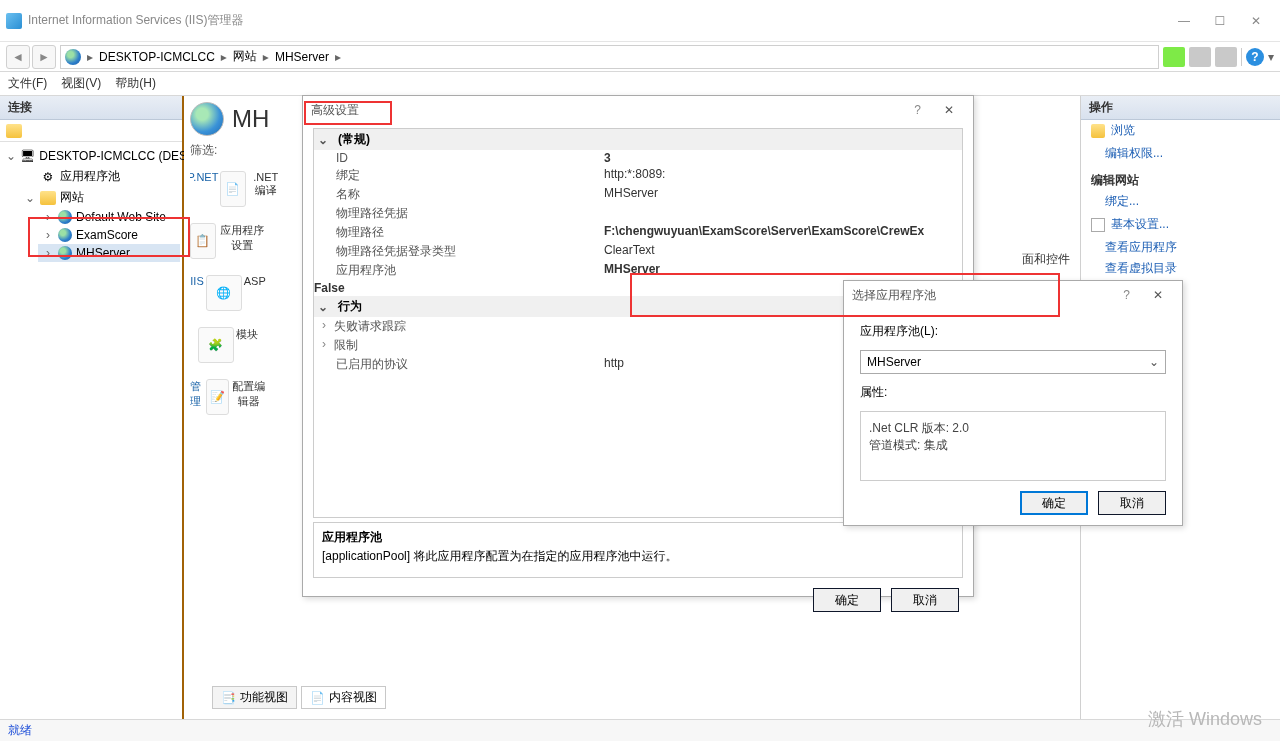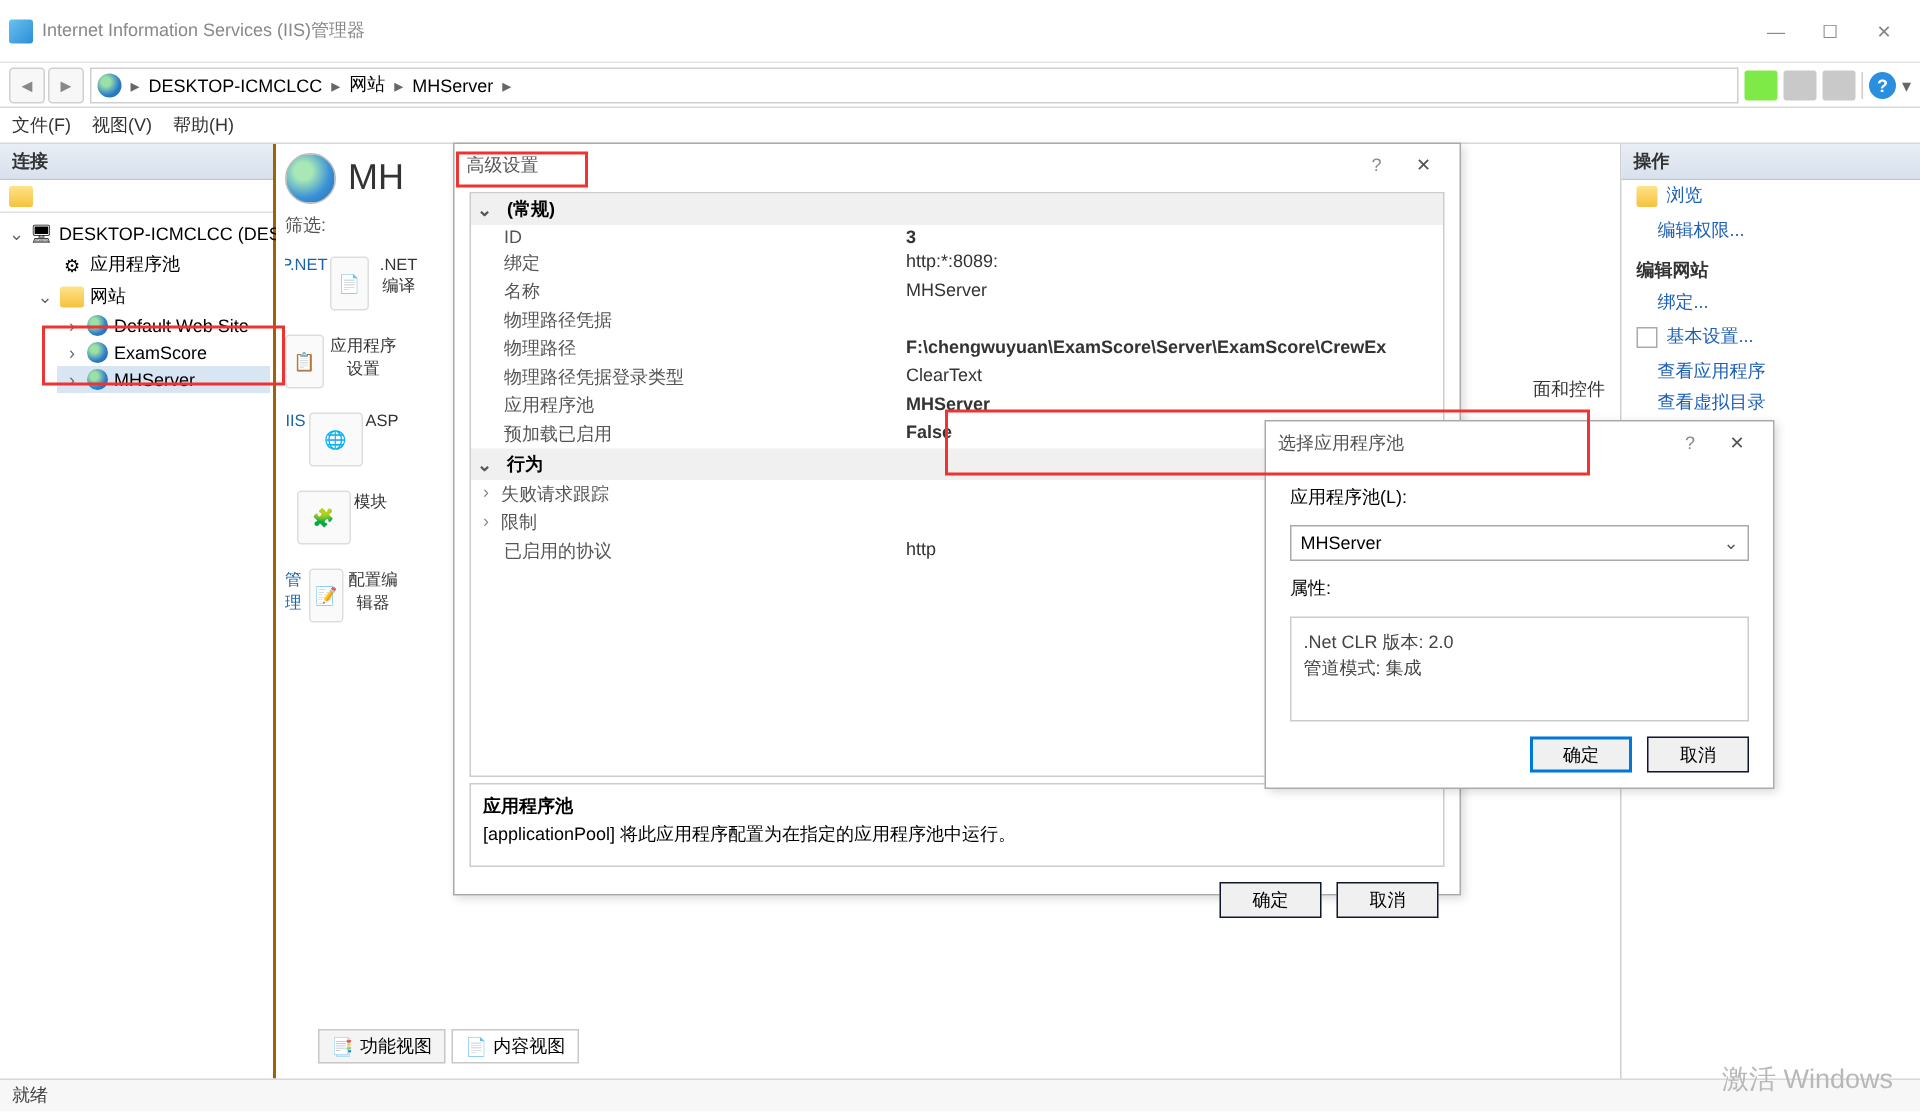--- a/index.html
+++ b/index.html
@@ -90,21 +90,21 @@
 .combo { height: 24px; border: 1px solid #aaa; display: flex; align-items: center; padding: 0 6px; justify-content: space-between; background: #fff; }
 .combo-arrow { color: #555; }
 .props-box { border: 1px solid #ccc; padding: 8px; height: 70px; color: #444; }
 
 
 .bottom-tabs { position:absolute; left:212px; bottom:32px; display:flex; gap:4px; align-items:center; }
 .btab { border:1px solid #c8c8c8; padding:2px 8px; display:flex; align-items:center; gap:4px; background:#fff; }
 .btab.active { background:#f4f4f4; }
 
 
-.statusbar { position: absolute; bottom: 0; left: 0; right: 0; height: 22px; border-top: 1px solid #d8d8d8; display: flex; align-items: center; padding: 0 8px; color: #404040; background: #f7f7f7; }
+.statusbar { position: absolute; bottom: 0; left: 0; right: 0; height: 22px; border-top: 1px solid #d8d8d8; display: flex; align-items: center; padding: 0 8px; color: #1d4ed8; background: #f7f7f7; }
 .watermark { position: absolute; right: 18px; bottom: 10px; color: #b8b8b8; font-size: 18px; }
 </style>
 </head>
 <body>
 
 <div class="titlebar">
   <div class="app-icon"></div>
   <span>Internet Information Services (IIS)管理器</span>
   <div class="spacer"></div>
   <div class="win-btn">—</div>
@@ -293,21 +293,20 @@
       </div>
     <div class="grid-row">
         <div class="grid-key">物理路径凭据登录类型</div>
         <div class="grid-val">ClearText</div>
       </div>
     <div class="grid-row">
         <div class="grid-key">应用程序池</div>
         <div class="grid-val bold">MHServer</div>
       </div>
     <div class="grid-row">
-        <div class="grid-key">预加载已启用</div>
         <div class="grid-val bold">False</div>
       </div>
     <div class="grid-group">
         <span class="grid-expand">⌄</span>
         <span>行为</span>
       </div>
     <div class="grid-row">
         <span class="grid-expand" style="padding-left:8px;color:#888">›</span>
         <div class="grid-key" style="padding-left:6px">失败请求跟踪</div>
       </div>

